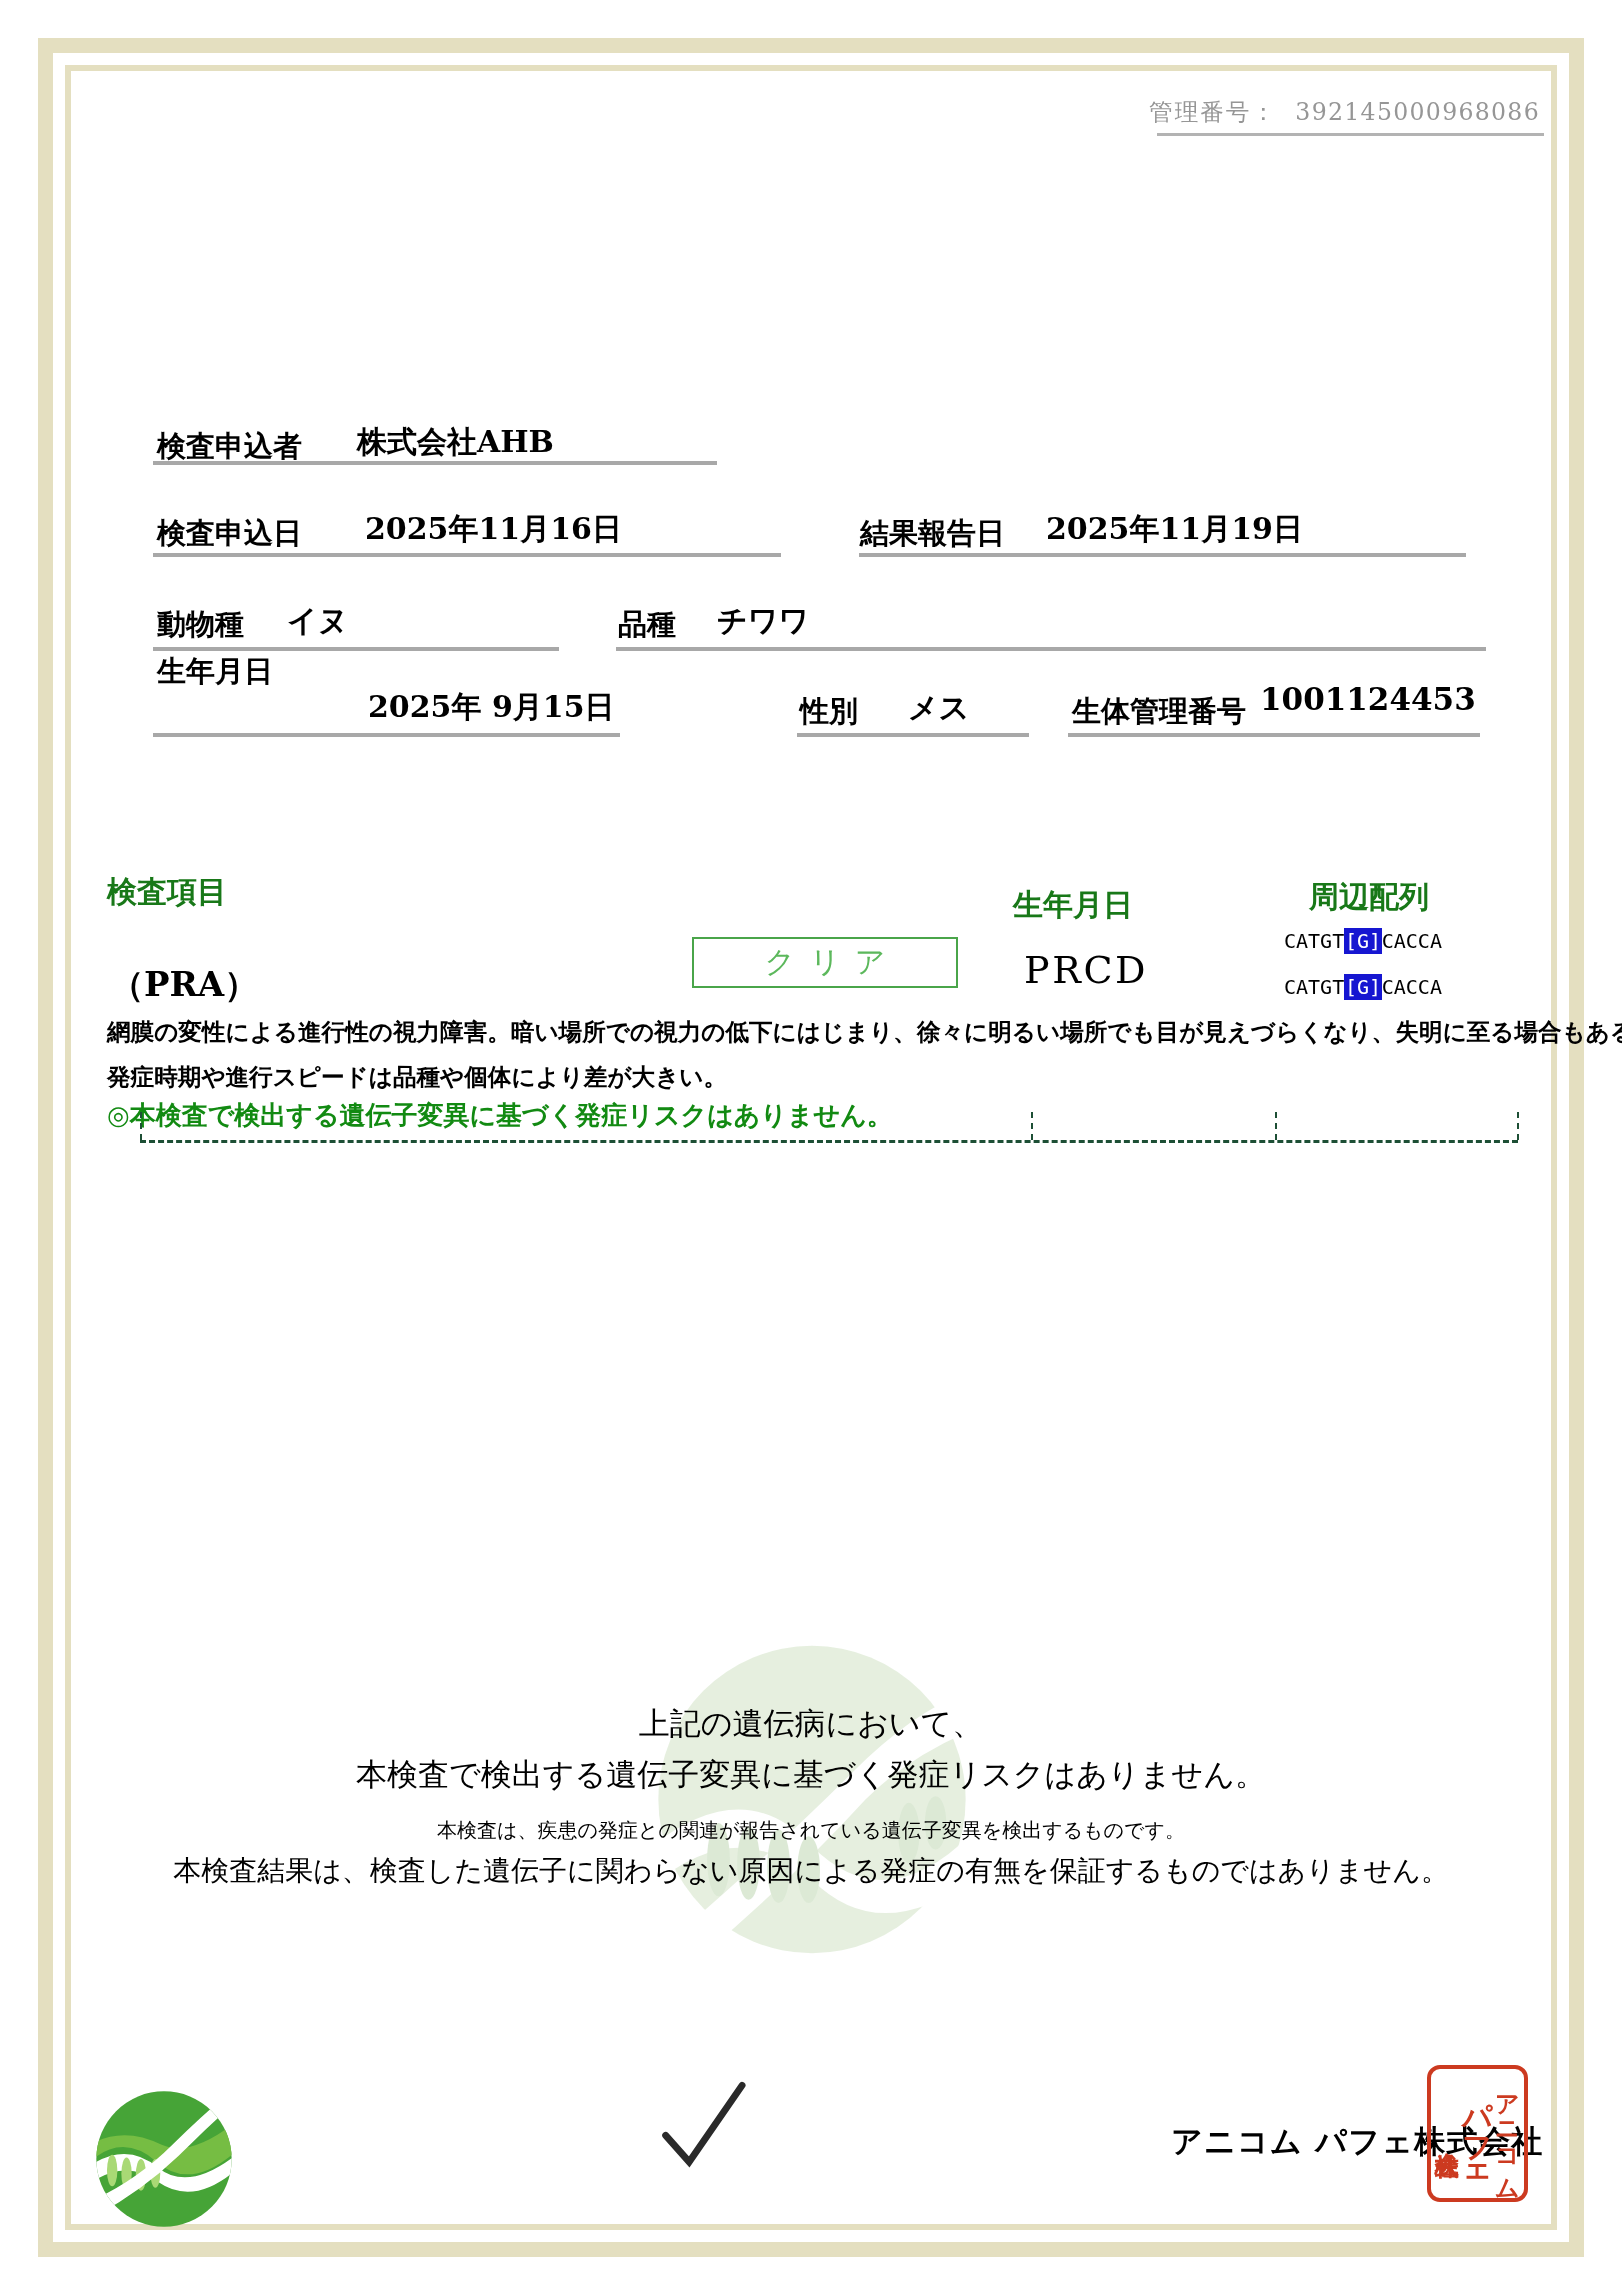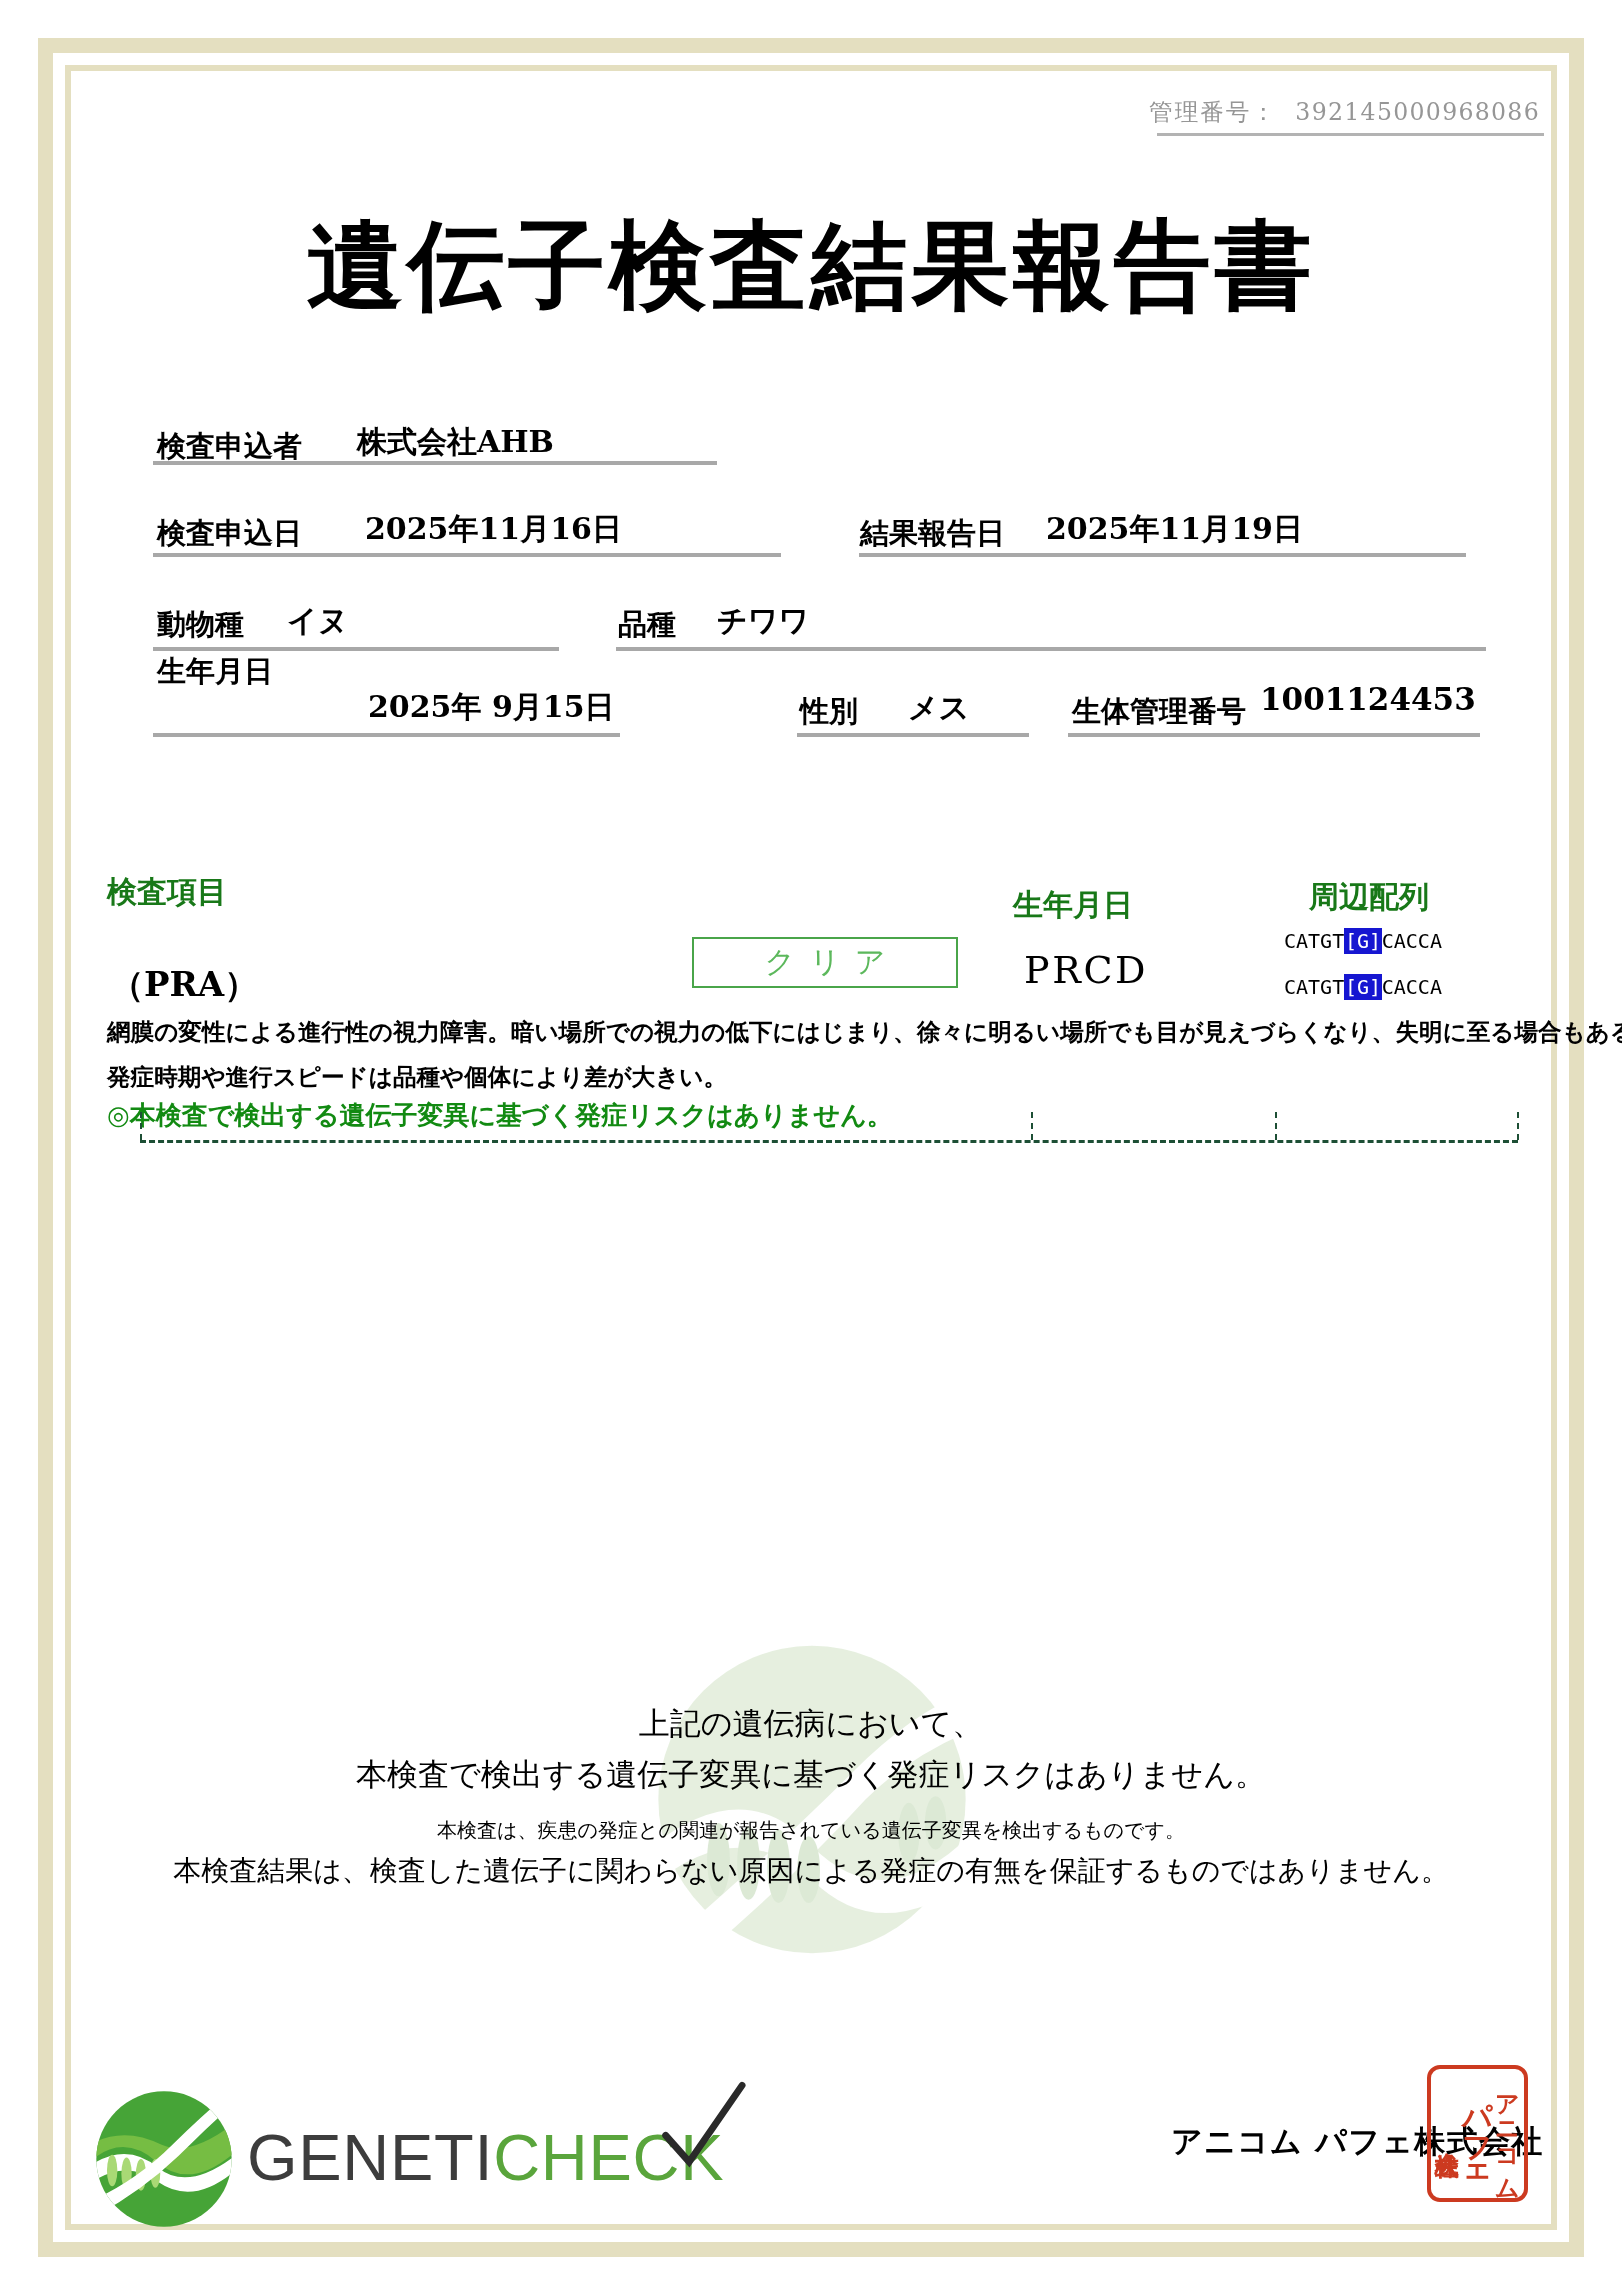--- a/index.html
+++ b/index.html
@@ -84,21 +84,20 @@
 <div class="page">
 
   <div class="frame-outer"></div>
   <div class="frame-inner"></div>
 
   <div class="abs mgmt">
     <span>管理番号：</span><span class="num">392145000968086</span>
   </div>
   <div class="abs mgmt-line"></div>
 
-  <div class="abs title">遺伝子検査結果報告書</div>
 
   <div class="abs lbl" style="top:427px;left:157px;">検査申込者</div>
   <div class="abs val" style="top:422px;left:357px;">株式会社AHB</div>
   <div class="uline" style="top:461px;left:153px;width:564px;"></div>
 
   <div class="abs lbl" style="top:514px;left:157px;">検査申込日</div>
   <div class="abs val" style="top:509px;left:365px;">2025年11月16日</div>
   <div class="uline" style="top:553px;left:153px;width:628px;"></div>
 
   <div class="abs lbl" style="top:514px;left:860px;">結果報告日</div>
@@ -177,21 +176,20 @@
     <g clip-path="url(#ballclip)">
       <path d="M-5,55 Q20,30 45,52 Q70,74 105,40 L105,20 Q70,50 48,40 Q20,26 -5,42 Z" fill="#76bd43"></path>
       <path d="M-6,58 Q22,36 46,56 Q68,74 104,44 L104,54 Q72,84 46,66 Q22,48 -6,70 Z" fill="#ffffff"></path>
       <ellipse cx="14" cy="58" rx="3.6" ry="11" fill="#a9d975"></ellipse>
       <ellipse cx="24" cy="60" rx="3.6" ry="11" fill="#a9d975"></ellipse>
       <ellipse cx="34" cy="61" rx="3.6" ry="11" fill="#a9d975"></ellipse>
       <ellipse cx="44" cy="60" rx="3.4" ry="10" fill="#a9d975"></ellipse>
       <path d="M2,90 Q35,72 60,48 Q80,28 100,10 L100,0 Q76,20 56,40 Q32,64 2,78 Z" fill="#ffffff"></path>
     </g>
   </svg>
-  <div class="abs logo-text"><span>GENETI</span><span class="grn">CHECK</span></div>
   <svg class="abs logo-check" width="98" height="105" viewBox="0 0 100 100">
     <path d="M18,55 L42,82 L96,4" fill="none" stroke="#2a2a2a" stroke-width="7" stroke-linecap="round"></path>
   </svg>
 
   <div class="abs company">アニコム パフェ株式会社</div>
   <div class="abs seal">
     <div class="seal-col seal-c1">アニコム</div>
     <div class="seal-col seal-c2">パフェ</div>
     <div class="seal-col seal-c3">株式会社</div>
   </div>

